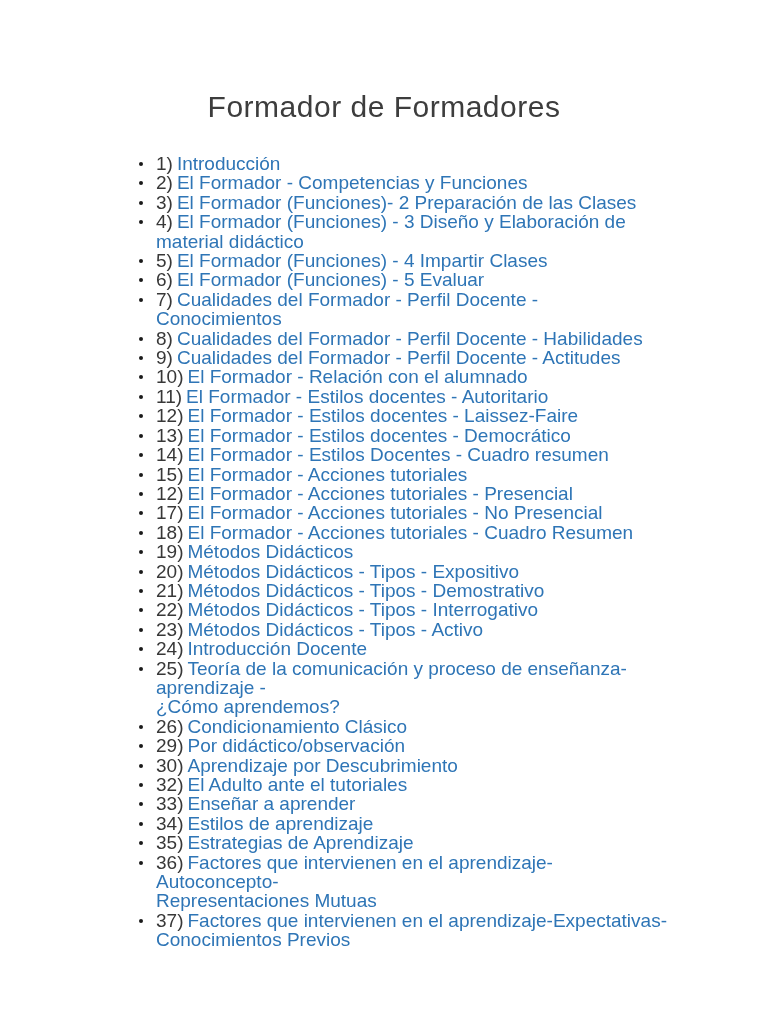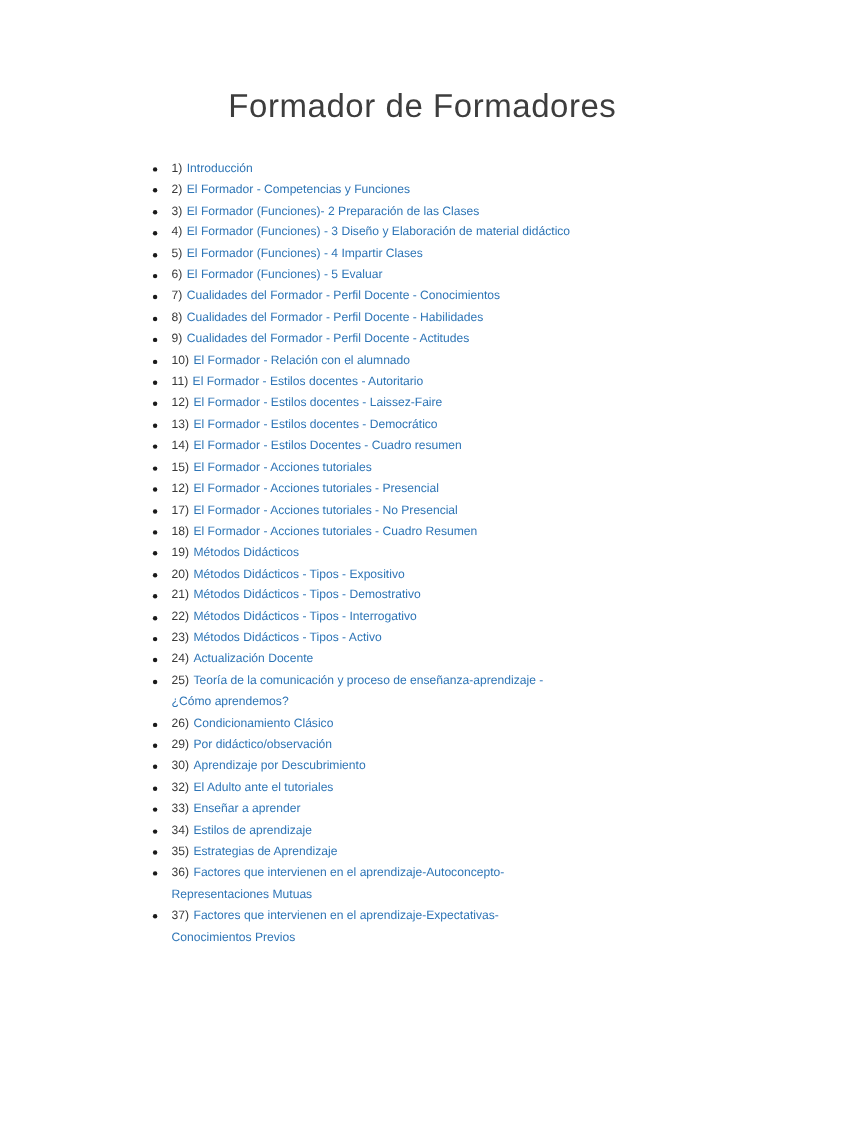--- a/index.html
+++ b/index.html
@@ -19,37 +19,37 @@
     overflow: hidden;
   }
   .page {
     position: relative;
     width: 768px;
     height: 1024px;
     background: var(--bg);
     padding-top: 80px;
   }
   .doc-title {
-    margin: 0;
+    margin: 10px;
     text-align: center;
     font-size: 30px;
     line-height: 34px;
     font-weight: 400;
     letter-spacing: 0.5px;
     color: var(--title);
   }
   ul.toc {
     list-style: none;
     margin: 30px 0 0 156px;
     padding: 0;
     width: 512px;
   }
   ul.toc li {
     position: relative;
-    font-size: 11px;
+    font-size: 19px;
     line-height: 19.4px;
     color: var(--number);
   }
   .bullet {
     position: absolute;
     left: -17px;
     top: 8px;
     width: 4px;
     height: 4px;
     border-radius: 50%;
@@ -159,21 +159,21 @@
 
   <li>
     <span class="bullet"></span><span class="num">22)</span><a class="toc-link">Métodos Didácticos - Tipos - Interrogativo</a>
   </li>
 
   <li>
     <span class="bullet"></span><span class="num">23)</span><a class="toc-link">Métodos Didácticos - Tipos - Activo</a>
   </li>
 
   <li>
-    <span class="bullet"></span><span class="num">24)</span><a class="toc-link">Actualización Docente</a>
+    <span class="bullet"></span><span class="num">24)</span><a class="toc-link">Introducción Docente</a>
   </li>
 
   <li>
     <span class="bullet"></span><span class="num">25)</span><a class="toc-link">Teoría de la comunicación y proceso de enseñanza-aprendizaje -
 ¿Cómo aprendemos?</a>
   </li>
 
   <li>
     <span class="bullet"></span><span class="num">26)</span><a class="toc-link">Condicionamiento Clásico</a>
   </li>

